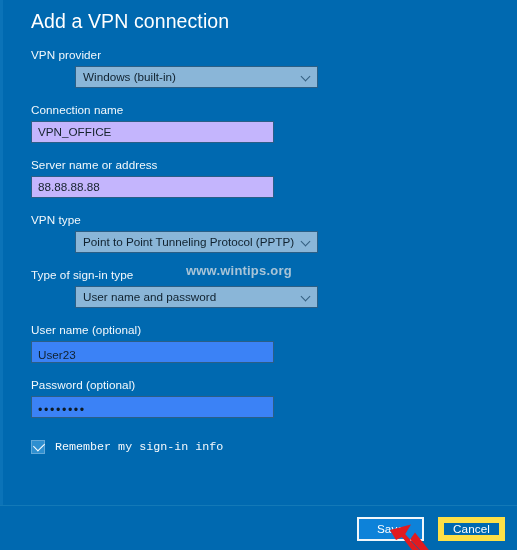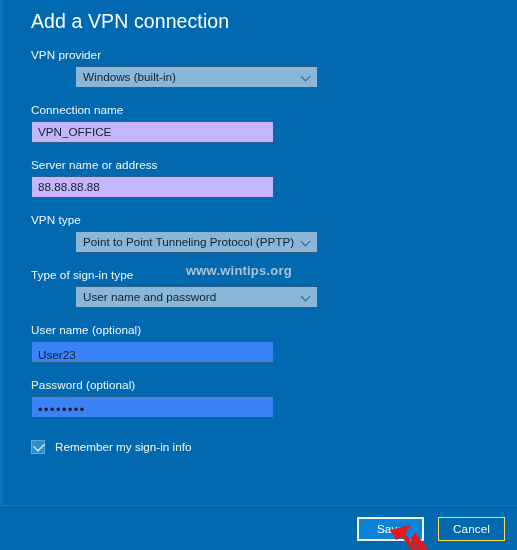--- a/index.html
+++ b/index.html
@@ -173,20 +173,21 @@
     border-left: 1.6px solid #ffffff;
     border-bottom: 1.6px solid #ffffff;
     transform: rotate(-45deg);
   }
   .checkbox-label {
     font-size: 11.7px;
     line-height: 14px;
     color: #f4f9fc;
     margin-left: 10px;
     white-space: nowrap;
+    font-family: Liberation Mono, monospace;
   }
 
   
   .watermark {
     position: absolute;
     left: 186px;
     top: 261px;
     font-size: 13px;
     line-height: 20px;
     color: #c6d4de;
@@ -228,21 +229,21 @@
     cursor: pointer;
     user-select: none;
   }
   .btn.primary {
     background: #0d82d9;
     border: 2px solid #f0f6fa;
     color: #ffffff;
   }
   .btn.secondary {
     background: transparent;
-    border: 1px solid #fde047;
+    border: 6px solid #fde047;
     color: #ffffff;
     text-align: right;
   }
 
   
   .pointer-arrow-icon {
     position: absolute;
     left: 388px;
     top: 520px;
     width: 46px;

